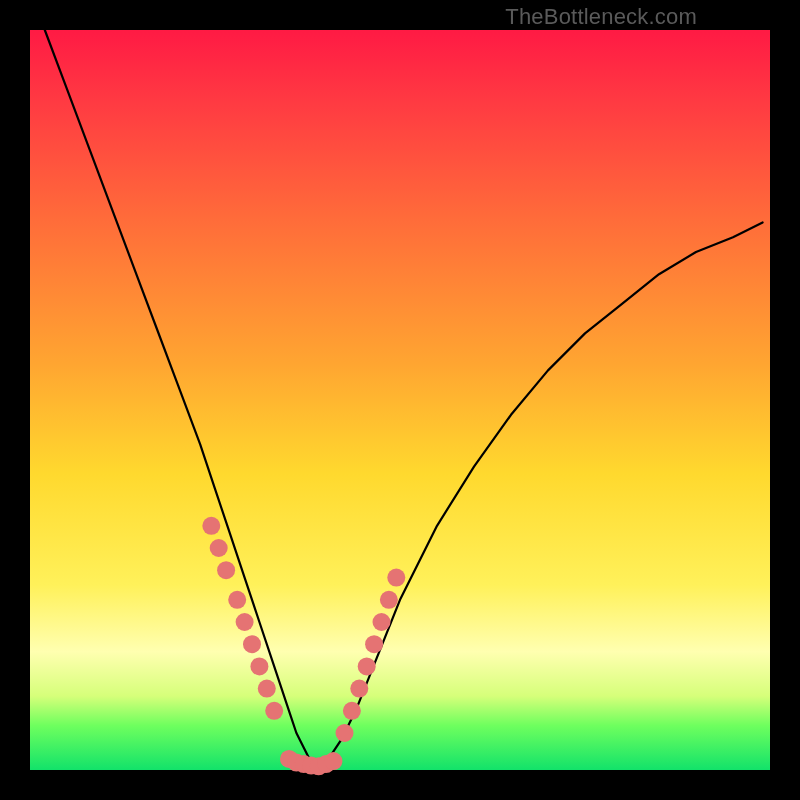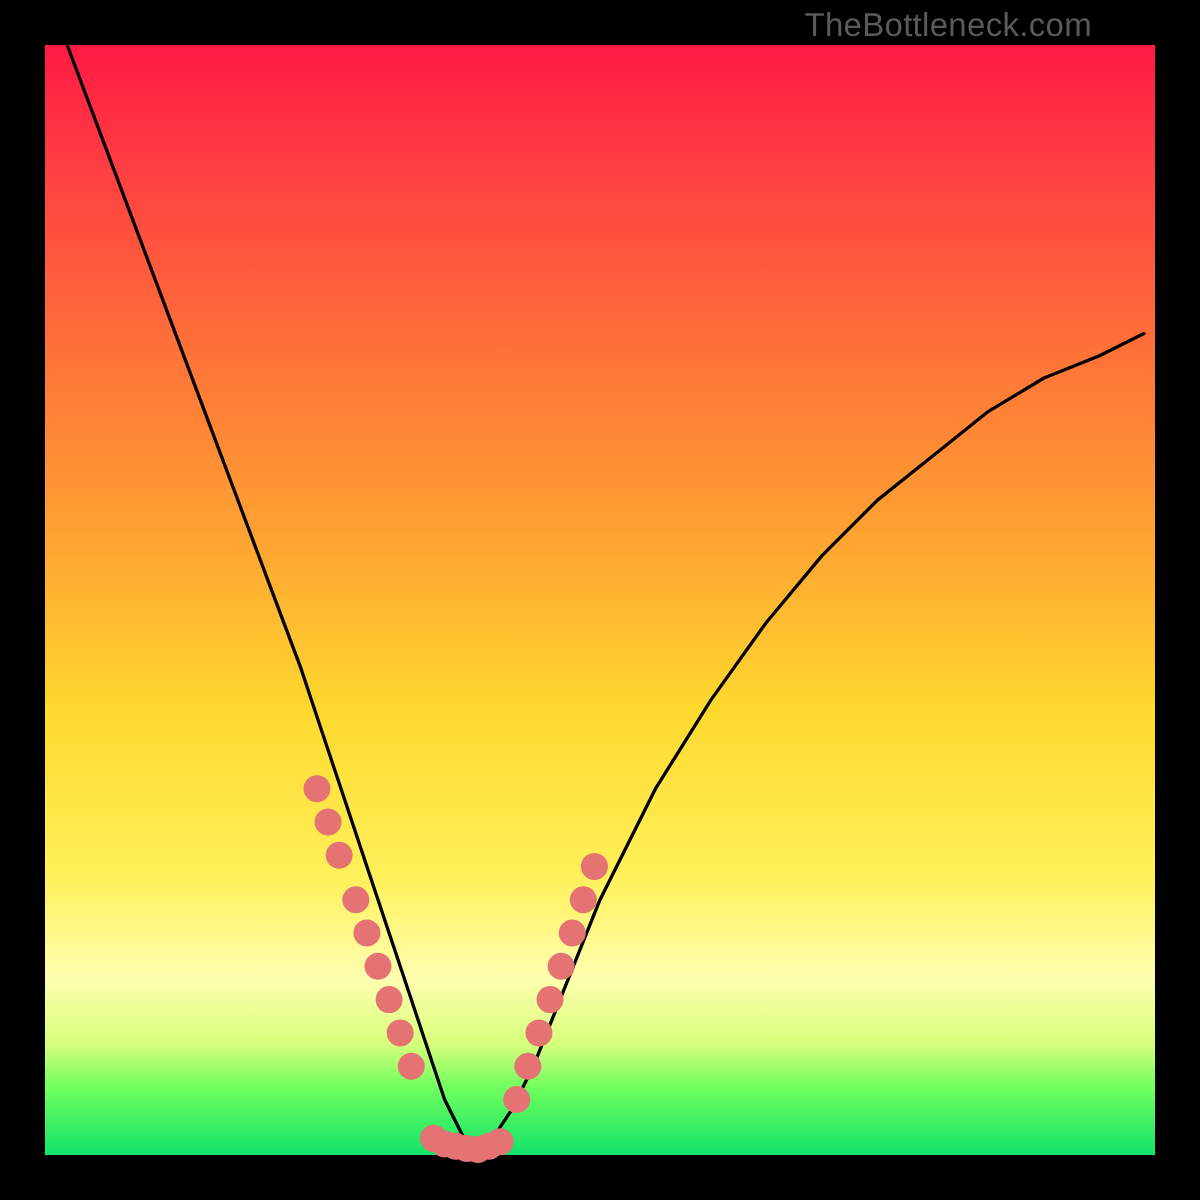--- a/index.html
+++ b/index.html
@@ -10,21 +10,20 @@
     background: #000;
     font-family: Arial, Helvetica, sans-serif;
   }
   .frame {
     position: absolute;
     left: 0;
     top: 0;
     width: 705px;
     height: 800px;
     background: #000;
-    padding-left: 31px;
   }
   .plot {
     position: absolute;
     left: 30px;
     top: 30px;
     width: 740px;
     height: 740px;
     
     background: linear-gradient(
       to bottom,

